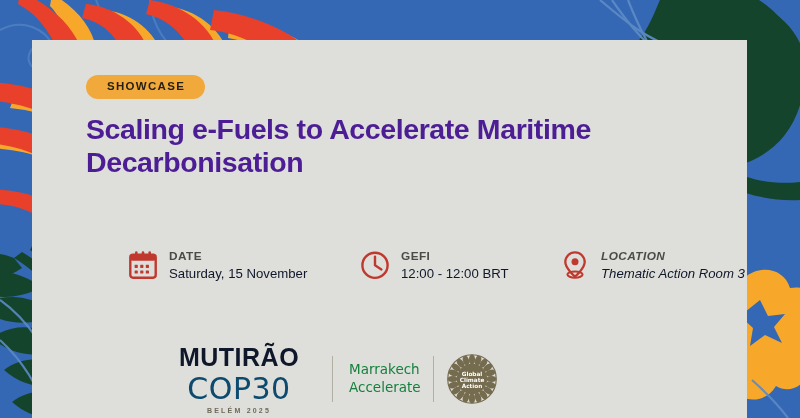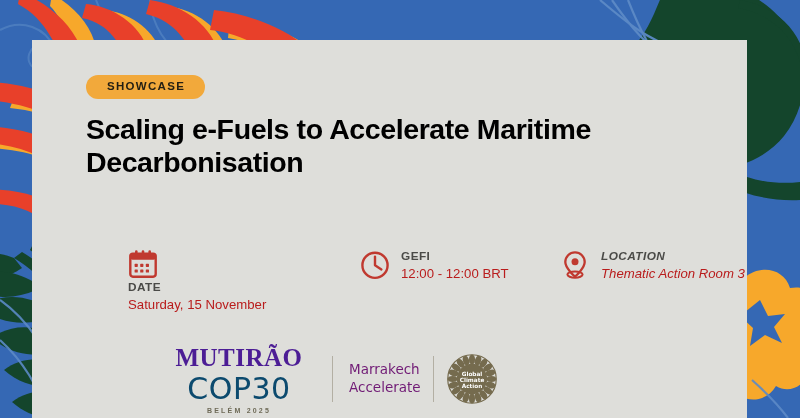--- a/index.html
+++ b/index.html
@@ -45,21 +45,21 @@
     font-size: 11.5px;
     font-weight: bold;
     letter-spacing: 1.3px;
     padding: 6px 20px 6px 21px;
     border-radius: 14px;
     line-height: 1;
   }
 
   .title {
     margin: 14px 0 0 0;
-    color: #000000;
+    color: #4c1d95;
     font-size: 28.5px;
     font-weight: bold;
     line-height: 1.17;
     letter-spacing: -0.4px;
     max-width: 620px;
   }
 
   .organizer {
     margin-top: 13px;
     color: #3E5245;
@@ -71,63 +71,63 @@
   
   .meta-row {
     position: absolute;
     left: 96px;
     top: 208px;
     width: 660px;
     display: flex;
     align-items: flex-start;
   }
   .meta-item { display: flex; align-items: flex-start; }
-  .meta-item.date     { width: 232px; flex-direction: column; }
+  .meta-item.date     { width: 232px; }
   .meta-item.time     { width: 200px; }
   .meta-item.location { width: 228px; font-style: italic; }
 
   .meta-icon {
     width: 30px;
     height: 32px;
     flex: 0 0 30px;
     margin-right: 11px;
     margin-top: 1px;
   }
   .meta-text { padding-top: 1px; }
   .meta-label {
     color: #4A4A47;
     font-size: 11.8px;
     font-weight: bold;
     letter-spacing: 0.45px;
     line-height: 1.2;
   }
   .meta-value {
-    color: #b91c1c;
+    color: #0f172a;
     font-size: 13.2px;
     line-height: 1.45;
     margin-top: 1px;
   }
 
   
   .logo-row {
     position: absolute;
     left: 118px;
     top: 305px;
     display: flex;
     align-items: center;
   }
   .cop-logo { width: 178px; }
   .mutirao {
     font-size: 25px;
     font-weight: bold;
     letter-spacing: 0.5px;
-    color: #4c1d95;
+    color: #0f172a;
     line-height: 1;
     text-align: center;
-    font-family: Liberation Serif, serif;
+    font-family: Liberation Sans, sans-serif;
   }
   .cop30 {
     font-size: 30px;
     letter-spacing: 0.5px;
     color: #0c4a6e;
     line-height: 1.05;
     text-align: center;
     margin-top: 3px;
     font-family: "DejaVu Sans", sans-serif;
   }
@@ -139,21 +139,21 @@
     margin-top: 2px;
     font-weight: bold;
   }
   .logo-sep {
     width: 1px;
     height: 46px;
     background: #B3AFA3;
     margin: 0 16px 0 4px;
   }
   .marrakech {
-    color: #701a75;
+    color: #15803d;
     font-size: 13.5px;
     line-height: 1.32;
     font-family: "DejaVu Sans", sans-serif;
   }
   .logo-sep2 {
     width: 1px;
     height: 46px;
     background: #B3AFA3;
     margin: 0 12px;
   }

